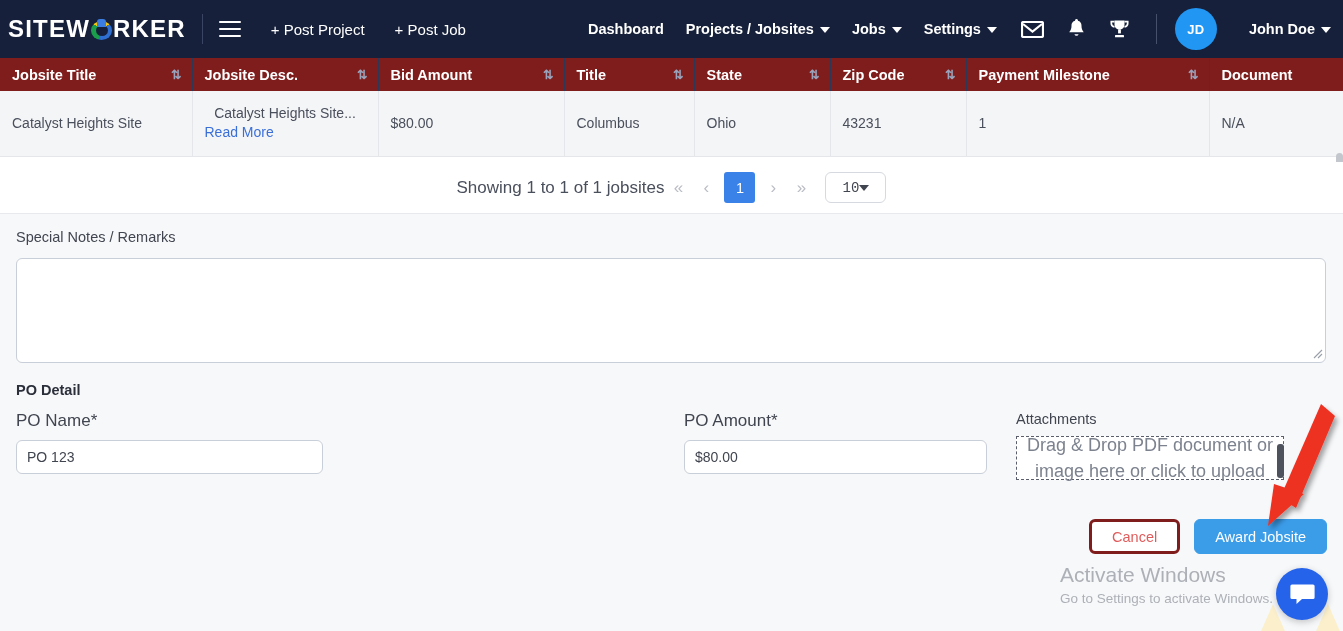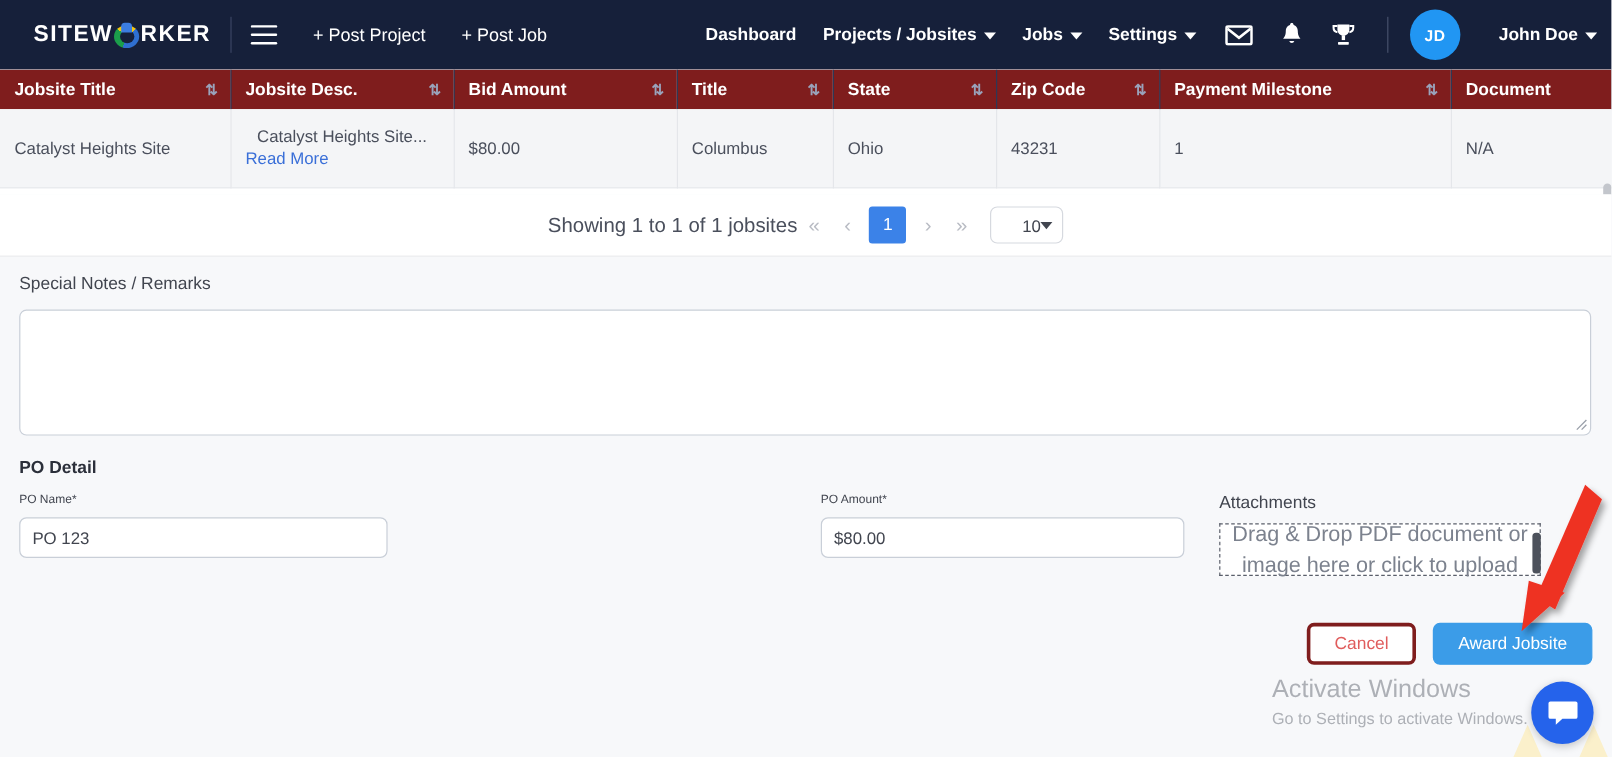--- a/index.html
+++ b/index.html
@@ -13,22 +13,22 @@
 
   
   .navbar {
     position: absolute; top: 0; left: 0; width: 1343px; height: 58px;
     background: #16203a;
     display: flex; align-items: center;
     color: #ffffff;
   }
   .brand {
     display: flex; align-items: center;
-    font-size: 19px; font-weight: bold; letter-spacing: 1.2px;
-    padding-left: 28px; color: #fff;
+    font-size: 24px; font-weight: bold; letter-spacing: 1.2px;
+    padding-left: 8px; color: #fff;
   }
   .brand .hat {
     display: inline-block; position: relative;
     width: 21px; height: 21px; margin: 0 1px; vertical-align: middle;
   }
   .hat .ring {
     position: absolute; left: 0; top: 2px; width: 21px; height: 19px;
     border-radius: 50%;
     background: conic-gradient(from 200deg, #1b9e4b 0deg 110deg, #f2c511 110deg 210deg, #2f6fd0 210deg 360deg);
   }
@@ -117,22 +117,22 @@
   }
   .pg-num {
     min-width: 31px; height: 31px; padding: 0 8px;
     background: #3b82e8; color: #fff; font-size: 14.5px;
     display: flex; align-items: center; justify-content: center;
     border-radius: 3px; margin: 0 4px; cursor: pointer;
   }
   .per-page {
     margin-left: 10px; width: 61px; height: 31px;
     border: 1px solid #d6d9df; border-radius: 6px; background: #fff;
-    display: flex; align-items: center; justify-content: flex-end;
-    padding: 0 8px; font-size: 14px; color: #41454f; cursor: pointer;
+    display: flex; align-items: center; justify-content: center;
+    padding: 0 8px; font-size: 14px; color: #41454f; cursor: pointer; font-family: Liberation Mono, monospace;
   }
   .per-page .chev-dark {
     width: 0; height: 0; border-left: 5px solid transparent;
     border-right: 5px solid transparent; border-top: 6px solid #41454f;
   }
 
   
   .form-area { position: absolute; top: 214px; left: 0; width: 1343px; height: 417px; background: #f7f8fa; }
   .notes-label {
     position: absolute; left: 16px; top: 15px;
@@ -149,21 +149,21 @@
   .resize-grip {
     position: absolute; left: 1311px; top: 133px;
     width: 12px; height: 12px; pointer-events: none;
   }
   .po-detail-title {
     position: absolute; left: 16px; top: 168px;
     font-size: 14.5px; font-weight: bold; color: #2b2f3a;
   }
   .field { position: absolute; }
   .field label {
-    display: block; font-size: 10px; color: #41454f; margin-bottom: 9px;
+    display: block; font-size: 17px; color: #41454f; margin-bottom: 9px;
   }
   .field input {
     width: 100%; height: 29px;
     border: 1px solid #c9cfd8; border-radius: 6px; background: #fff;
     padding: 16px 10px; font-size: 14px; color: #41454f; outline: none;
     font-family: "Liberation Sans", sans-serif;
   }
   .f-po-name   { left: 16px;   top: 197px; width: 307px; }
   .f-po-number { left: 350px;  top: 197px; width: 306px; }
   .f-po-amount { left: 684px;  top: 197px; width: 303px; }

